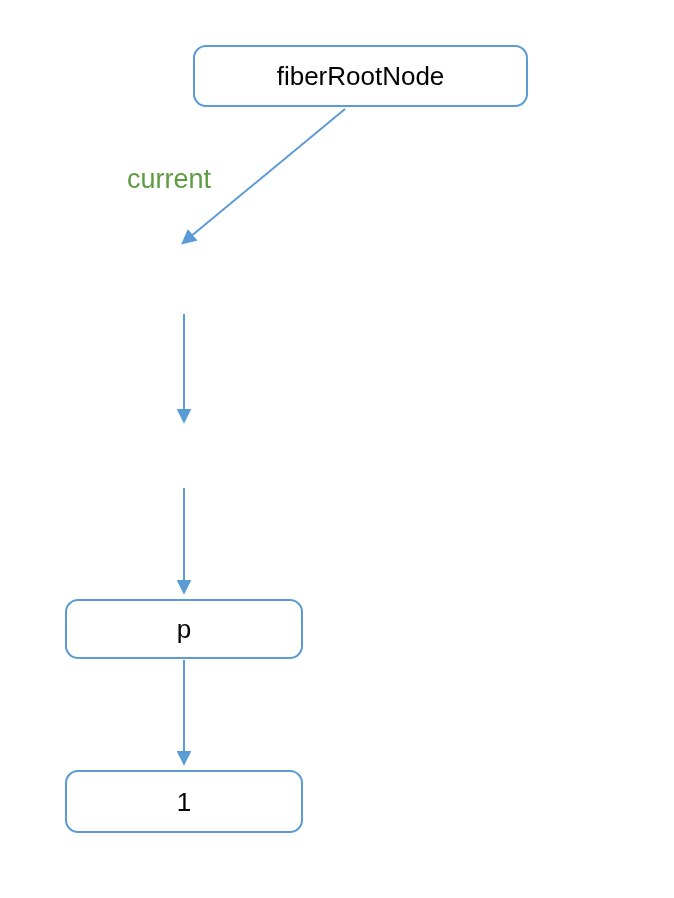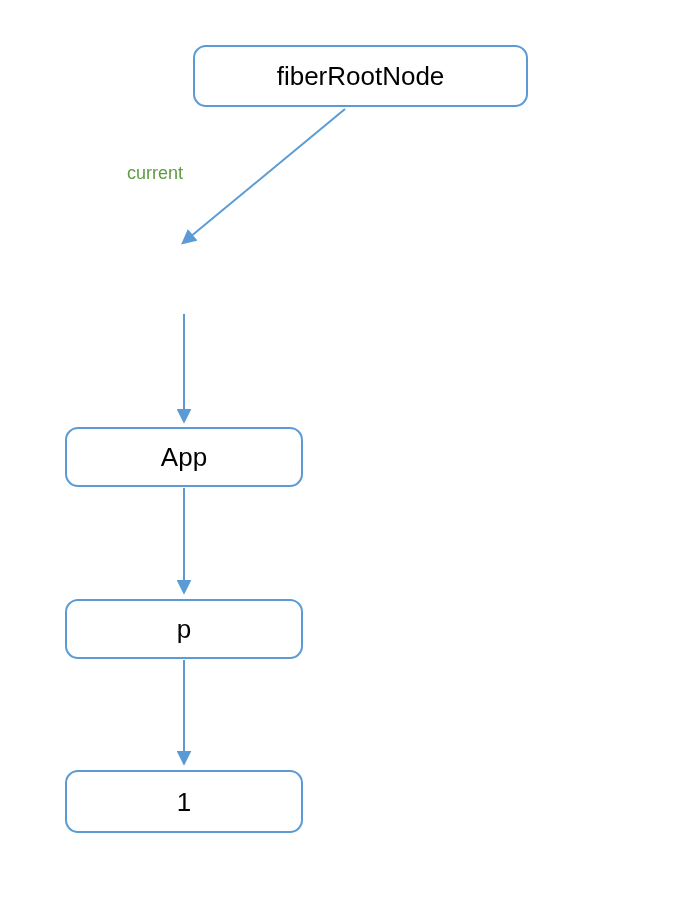--- a/index.html
+++ b/index.html
@@ -38,21 +38,21 @@
   }
   .node-fiberrootnode { left: 193px; top: 45px;  width: 335px; height: 62px; }
   .node-rootfiber     { left: 65px;  top: 254px; width: 238px; height: 60px; }
   .node-app           { left: 65px;  top: 427px; width: 238px; height: 60px; }
   .node-p             { left: 65px;  top: 599px; width: 238px; height: 60px; }
   .node-1             { left: 65px;  top: 770px; width: 238px; height: 63px; }
   .edge-label {
     position: absolute;
     left: 127px;
     top: 163px;
-    font-size: 18px;
+    font-size: 27px;
     color: #5e9c41;
     line-height: 1.2;
   }
 </style>
 </head>
 <body>
 
 <div class="stage">
 
   <svg class="edges-svg" viewBox="0 0 674 898" xmlns="http://www.w3.org/2000/svg">
@@ -67,23 +67,20 @@
     <line x1="184" y1="660" x2="184" y2="762" stroke-width="2" marker-end="url(#arrowhead)" stroke="#5b9bd5"></line>
   </svg>
 
   <div class="node node-fiberrootnode">
     <span>fiberRootNode</span>
   </div>
 
   <div class="edge-label">current</div>
 
 
-  <div class="node node-app">
-    <span>App</span>
-  </div>
 
   <div class="node node-p">
     <span>p</span>
   </div>
 
   <div class="node node-1">
     <span>1</span>
   </div>
 
 </div>

